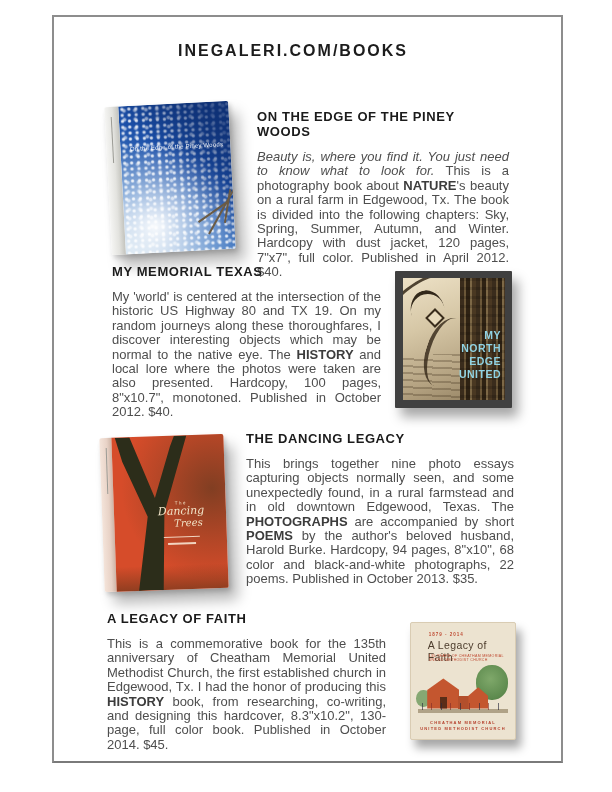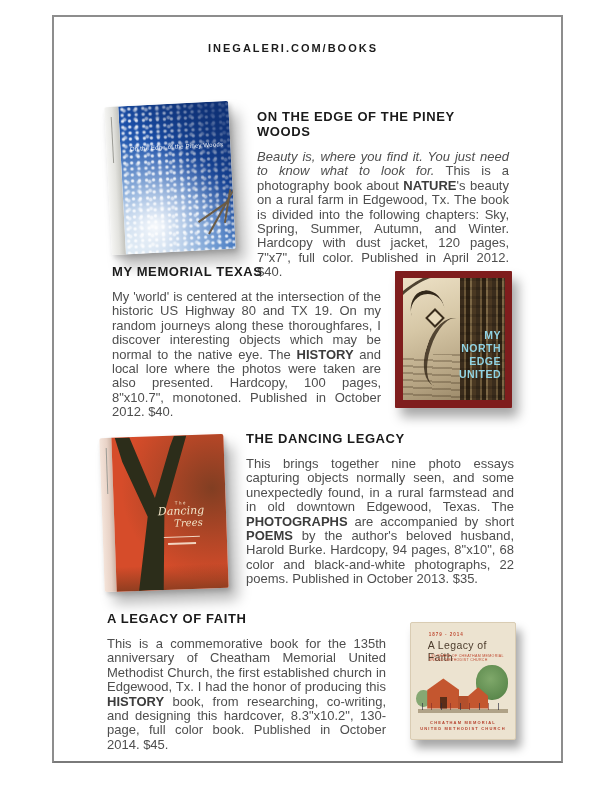--- a/index.html
+++ b/index.html
@@ -7,21 +7,21 @@
     width:612px; height:792px; background:#ffffff; position:relative;
     font-family:"Liberation Sans", sans-serif; overflow:hidden;
   }
   .frame {
     position:absolute; left:52px; top:15px; width:507px; height:744px;
     border:2px solid #8d8d8d; border-bottom-color:#7a7a7a;
   }
   
   .header { position:absolute; left:52px; top:36px; width:482px; text-align:center; }
   .page-title { font-size:20.5px; letter-spacing:3px; color:#1c1c1c; font-weight:400; }
-  .site-url  { font-size:11px; letter-spacing:2px; color:#1c1c1c; font-weight:700; margin-top:6px; }
+  .site-url  { font-size:16px; letter-spacing:2px; color:#1c1c1c; font-weight:700; margin-top:6px; }
 
   
   .sec { position:absolute; }
   .sec-heading { font-size:13px; font-weight:700; letter-spacing:0.6px; color:#1b1b1b; margin:0 0 11px 0; }
   .sec-body { font-size:13px; line-height:14.4px; color:#4e4e4e; text-align:justify; margin:0; }
   .sec-body .it { font-style:italic; }
   .sec-body .bd { font-weight:700; color:#3c3c3c; }
 
   .s1-text { left:257px; top:109px; width:252px; }
   .s2-text { left:112px; top:264px; width:269px; }
@@ -50,21 +50,21 @@
   .cover1-title { position:absolute; top:27%; left:5%; right:3%; text-align:center;
     color:#ffffff; font-size:6px; letter-spacing:0.2px; opacity:.95; }
   .branch { position:absolute; right:2%; bottom:6%; width:46%; height:48%; }
   .branch span { position:absolute; background:#6b5b45; }
   .br1 { right:18%; bottom:4%; width:2px; height:75%; transform:rotate(32deg); }
   .br2 { right:34%; bottom:16%; width:1.5px; height:52%; transform:rotate(58deg); }
   .br3 { right:6%; bottom:24%; width:1.5px; height:48%; transform:rotate(12deg); }
 
   
   .s2-book { left:395px; top:271px; width:117px; height:137px; position:absolute;
-    background:#7f1d1d; padding:7px 7px 8px 8px; box-sizing:border-box; border-radius:1px;
+    background:#404040; padding:7px 7px 8px 8px; box-sizing:border-box; border-radius:1px;
     box-shadow:6px 9px 12px rgba(0,0,0,.35); }
   .book2-inner { width:100%; height:100%; display:flex; position:relative; overflow:hidden; }
   .owl-art { width:56%; position:relative; overflow:hidden;
     background:linear-gradient(160deg,#ede1c6 0%,#d6c7a6 40%,#b4a281 80%,#9c8a6a 100%); }
   .owl-eye-arc { position:absolute; left:14%; top:10%; width:60%; height:32%;
     border-top:4px solid #32281a; border-radius:50%; transform:rotate(-14deg); }
   .owl-curve { position:absolute; left:-45%; top:-12%; width:150%; height:115%;
     border:3px solid rgba(52,40,24,.85); border-right-color:transparent;
     border-bottom-color:transparent; border-radius:50%; transform:rotate(38deg); }
   .owl-beak { position:absolute; left:44%; top:27%; width:10px; height:10px;

